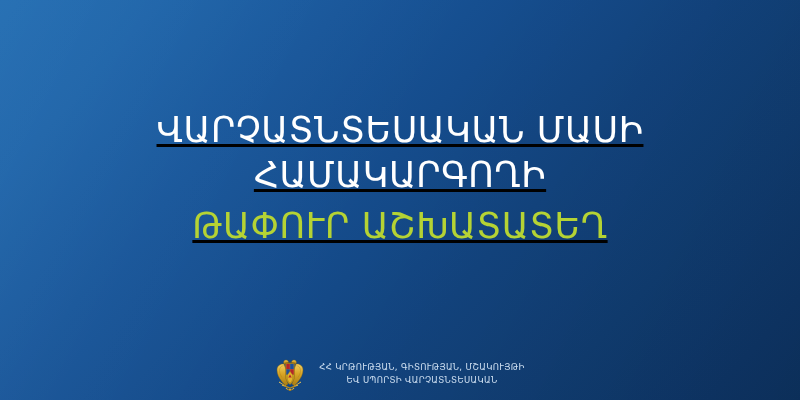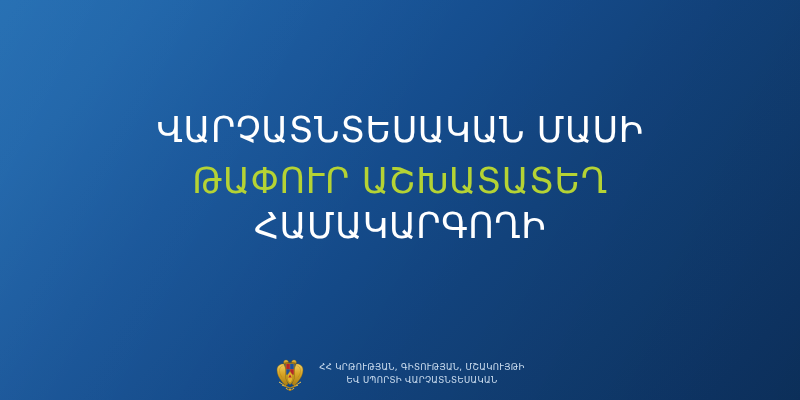--- a/index.html
+++ b/index.html
@@ -26,20 +26,21 @@
                 #18569a 30%,
                 #154c8c 46%,
                 #12437d 62%,
                 #103c70 78%,
                 #0e3566 92%,
                 #0d3260 100%);
     display: flex;
     flex-direction: column;
     align-items: center;
     justify-content: flex-start;
+    text-decoration: underline;
   }
 
   
   #banner::after {
     content: "";
     position: absolute;
     inset: 0;
     pointer-events: none;
     background: linear-gradient(118deg,
                 rgba(255,255,255,0.055) 0%,
@@ -117,22 +118,22 @@
     text-align: center;
   }
 </style>
 </head>
 <body>
 
 <div id="banner">
 
   <div id="headline-block">
     <span class="headline-line primary">ՎԱՐՉԱՏՆՏԵՍԱԿԱՆ ՄԱՍԻ</span>
+    <span class="headline-line primary">ՀԱՄԱԿԱՐԳՈՂԻ</span>
     <span class="headline-line accent">ԹԱՓՈՒՐ ԱՇԽԱՏԱՏԵՂ</span>
-    <span class="headline-line primary">ՀԱՄԱԿԱՐԳՈՂԻ</span>
   </div>
 
   <div id="footer-block">
 
     <svg id="emblem" viewBox="0 0 60 72" xmlns="http://www.w3.org/2000/svg">
       <defs>
         <linearGradient id="goldGrad" x1="0" y1="0" x2="0" y2="1">
           <stop offset="0%" stop-color="#f2cf5e"></stop>
           <stop offset="45%" stop-color="#d8a526"></stop>
           <stop offset="100%" stop-color="#a87b12"></stop>

